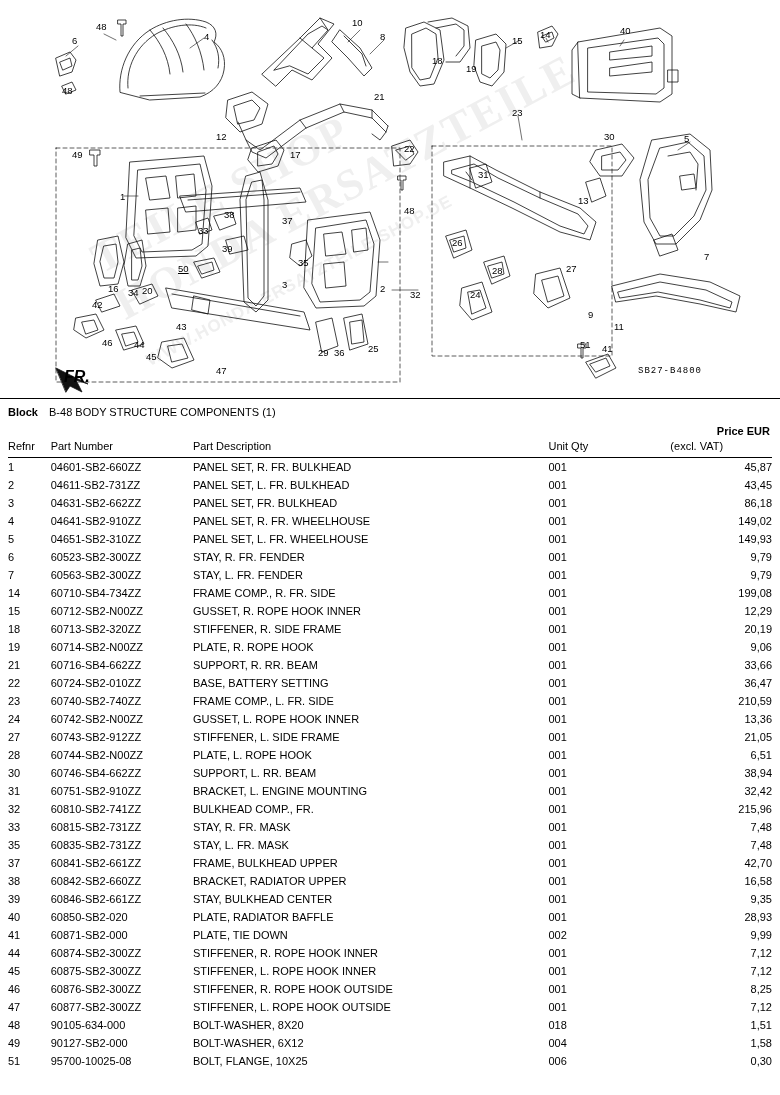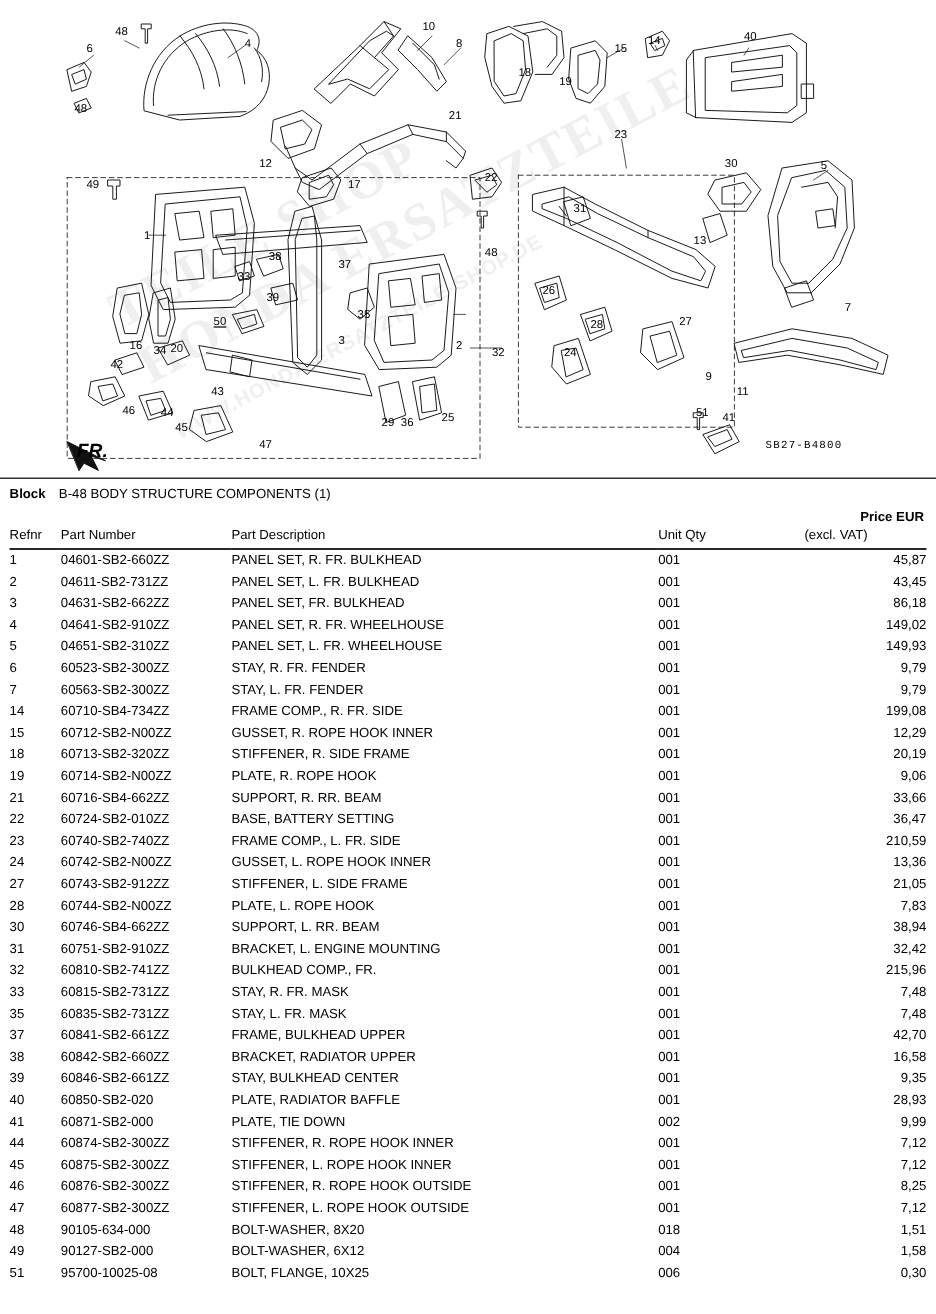--- a/index.html
+++ b/index.html
@@ -492,21 +492,21 @@
         <td class="c-num">60743-SB2-912ZZ</td>
         <td class="c-desc">STIFFENER, L. SIDE FRAME</td>
         <td class="c-qty">001</td>
         <td class="c-price">21,05</td>
       </tr>
       <tr>
         <td class="c-ref">28</td>
         <td class="c-num">60744-SB2-N00ZZ</td>
         <td class="c-desc">PLATE, L. ROPE HOOK</td>
         <td class="c-qty">001</td>
-        <td class="c-price">7,83</td>
+        <td class="c-price">6,51</td>
       </tr>
       <tr>
         <td class="c-ref">30</td>
         <td class="c-num">60746-SB4-662ZZ</td>
         <td class="c-desc">SUPPORT, L. RR. BEAM</td>
         <td class="c-qty">001</td>
         <td class="c-price">38,94</td>
       </tr>
       <tr>
         <td class="c-ref">31</td>

